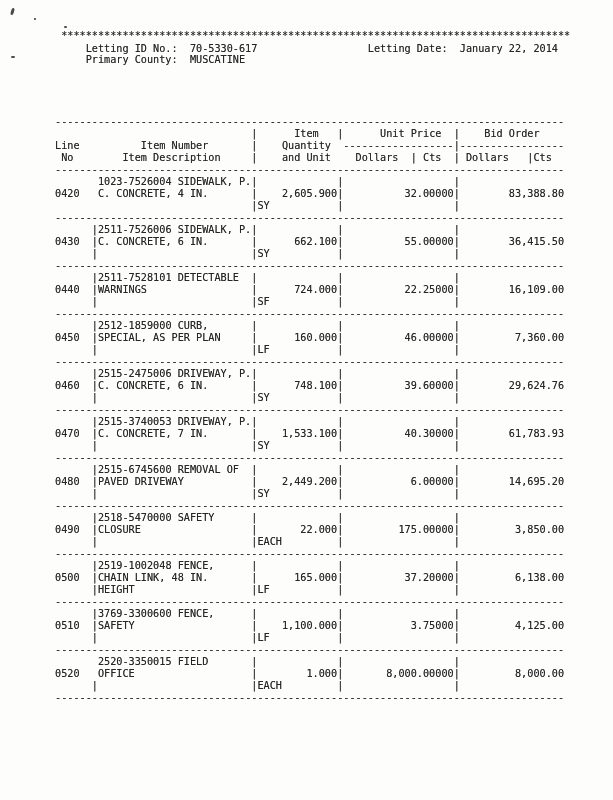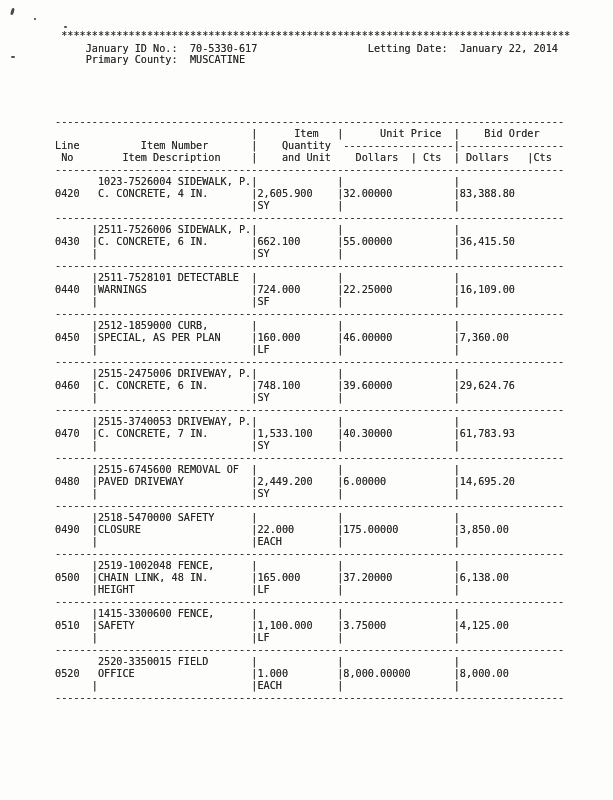--- a/index.html
+++ b/index.html
@@ -7,42 +7,42 @@
     position:relative;width:613px;height:800px;background:#fdfdfc;
     font-family:"DejaVu Sans Mono", monospace;font-size:10.2px;color:#262626;
     overflow:hidden;text-shadow:0 0 .5px rgba(30,30,30,.55);
   }
   .ln{position:relative;height:12px;line-height:12px;white-space:pre;}
   .hd .ln{height:10.4px;line-height:10.4px;}
   .hd{position:absolute;top:31px;left:55px;right:0;}
   .info{margin-top:3px;}
   .tbl{position:absolute;top:116px;left:55px;}
   .pos{position:absolute;top:0;left:calc(var(--c) * 1ch);white-space:pre;}
-  .r{display:inline-block;}
+  .r{text-align:right;display:inline-block;}
   .w13{width:13ch}.w18{width:18ch}.w17{width:17ch}
   .lab{width:20ch;text-align:right;}
   .art{position:absolute;background:#4a4a4a;border-radius:40%;}
 </style>
 </head>
 <body>
 
 <div class="page">
 
   <div class="art" style="left:11px;top:8px;width:3px;height:7px;transform:rotate(18deg)"></div>
   <div class="art" style="left:34px;top:18px;width:2px;height:2px"></div>
   <div class="art" style="left:64px;top:26px;width:3px;height:2px"></div>
   <div class="art" style="left:11px;top:56px;width:4px;height:2px"></div>
 
   <div class="hd">
     <div class="ln">
       <span class="pos" style="--c:1" id="stars">***********************************************************************************</span>
     </div>
     <div class="info">
       <div class="ln">
-        <span class="pos lab" style="--c:0">January ID No.:</span>
+        <span class="pos lab" style="--c:0">Letting ID No.:</span>
         <span class="pos" style="--c:22">70-5330-617</span>
         <span class="pos lab" style="--c:44">Letting Date:</span>
         <span class="pos" style="--c:66">January 22, 2014</span>
       </div>
       <div class="ln">
         <span class="pos lab" style="--c:0">Primary County:</span>
         <span class="pos" style="--c:22">MUSCATINE</span>
       </div>
     </div>
   </div>
@@ -101,21 +101,21 @@
         <div class="ln"><span class="pos" style="--c: 6;">|</span><span class="pos" style="--c: 32;">|</span><span class="pos" style="--c: 33;">EACH</span><span class="pos" style="--c: 46;">|</span><span class="pos" style="--c: 65;">|</span></div>
         <div class="ln"><span class="pos" style="--c: 0;">-----------------------------------------------------------------------------------</span></div>
       </div>
       <div>
         <div class="ln"><span class="pos" style="--c: 6;">|</span><span class="pos" style="--c: 7;">2519-1002048 FENCE,</span><span class="pos" style="--c: 32;">|</span><span class="pos" style="--c: 46;">|</span><span class="pos" style="--c: 65;">|</span></div>
         <div class="ln"><span class="pos" style="--c: 0;">0500</span><span class="pos" style="--c: 6;">|</span><span class="pos" style="--c: 7;">CHAIN LINK, 48 IN.</span><span class="pos" style="--c: 32;">|</span><span class="pos r w13" style="--c: 33;">165.000</span><span class="pos" style="--c: 46;">|</span><span class="pos r w18" style="--c: 47;">37.20000</span><span class="pos" style="--c: 65;">|</span><span class="pos r w17" style="--c: 66;">6,138.00</span></div>
         <div class="ln"><span class="pos" style="--c: 6;">|</span><span class="pos" style="--c: 7;">HEIGHT</span><span class="pos" style="--c: 32;">|</span><span class="pos" style="--c: 33;">LF</span><span class="pos" style="--c: 46;">|</span><span class="pos" style="--c: 65;">|</span></div>
         <div class="ln"><span class="pos" style="--c: 0;">-----------------------------------------------------------------------------------</span></div>
       </div>
       <div>
-        <div class="ln"><span class="pos" style="--c: 6;">|</span><span class="pos" style="--c: 7;">1415-3300600 FENCE,</span><span class="pos" style="--c: 32;">|</span><span class="pos" style="--c: 46;">|</span><span class="pos" style="--c: 65;">|</span></div>
+        <div class="ln"><span class="pos" style="--c: 6;">|</span><span class="pos" style="--c: 7;">3769-3300600 FENCE,</span><span class="pos" style="--c: 32;">|</span><span class="pos" style="--c: 46;">|</span><span class="pos" style="--c: 65;">|</span></div>
         <div class="ln"><span class="pos" style="--c: 0;">0510</span><span class="pos" style="--c: 6;">|</span><span class="pos" style="--c: 7;">SAFETY</span><span class="pos" style="--c: 32;">|</span><span class="pos r w13" style="--c: 33;">1,100.000</span><span class="pos" style="--c: 46;">|</span><span class="pos r w18" style="--c: 47;">3.75000</span><span class="pos" style="--c: 65;">|</span><span class="pos r w17" style="--c: 66;">4,125.00</span></div>
         <div class="ln"><span class="pos" style="--c: 6;">|</span><span class="pos" style="--c: 32;">|</span><span class="pos" style="--c: 33;">LF</span><span class="pos" style="--c: 46;">|</span><span class="pos" style="--c: 65;">|</span></div>
         <div class="ln"><span class="pos" style="--c: 0;">-----------------------------------------------------------------------------------</span></div>
       </div>
       <div>
         <div class="ln"><span class="pos" style="--c: 7;">2520-3350015 FIELD</span><span class="pos" style="--c: 32;">|</span><span class="pos" style="--c: 46;">|</span><span class="pos" style="--c: 65;">|</span></div>
         <div class="ln"><span class="pos" style="--c: 0;">0520</span><span class="pos" style="--c: 7;">OFFICE</span><span class="pos" style="--c: 32;">|</span><span class="pos r w13" style="--c: 33;">1.000</span><span class="pos" style="--c: 46;">|</span><span class="pos r w18" style="--c: 47;">8,000.00000</span><span class="pos" style="--c: 65;">|</span><span class="pos r w17" style="--c: 66;">8,000.00</span></div>
         <div class="ln"><span class="pos" style="--c: 6;">|</span><span class="pos" style="--c: 32;">|</span><span class="pos" style="--c: 33;">EACH</span><span class="pos" style="--c: 46;">|</span><span class="pos" style="--c: 65;">|</span></div>
         <div class="ln"><span class="pos" style="--c: 0;">-----------------------------------------------------------------------------------</span></div>
       </div>

